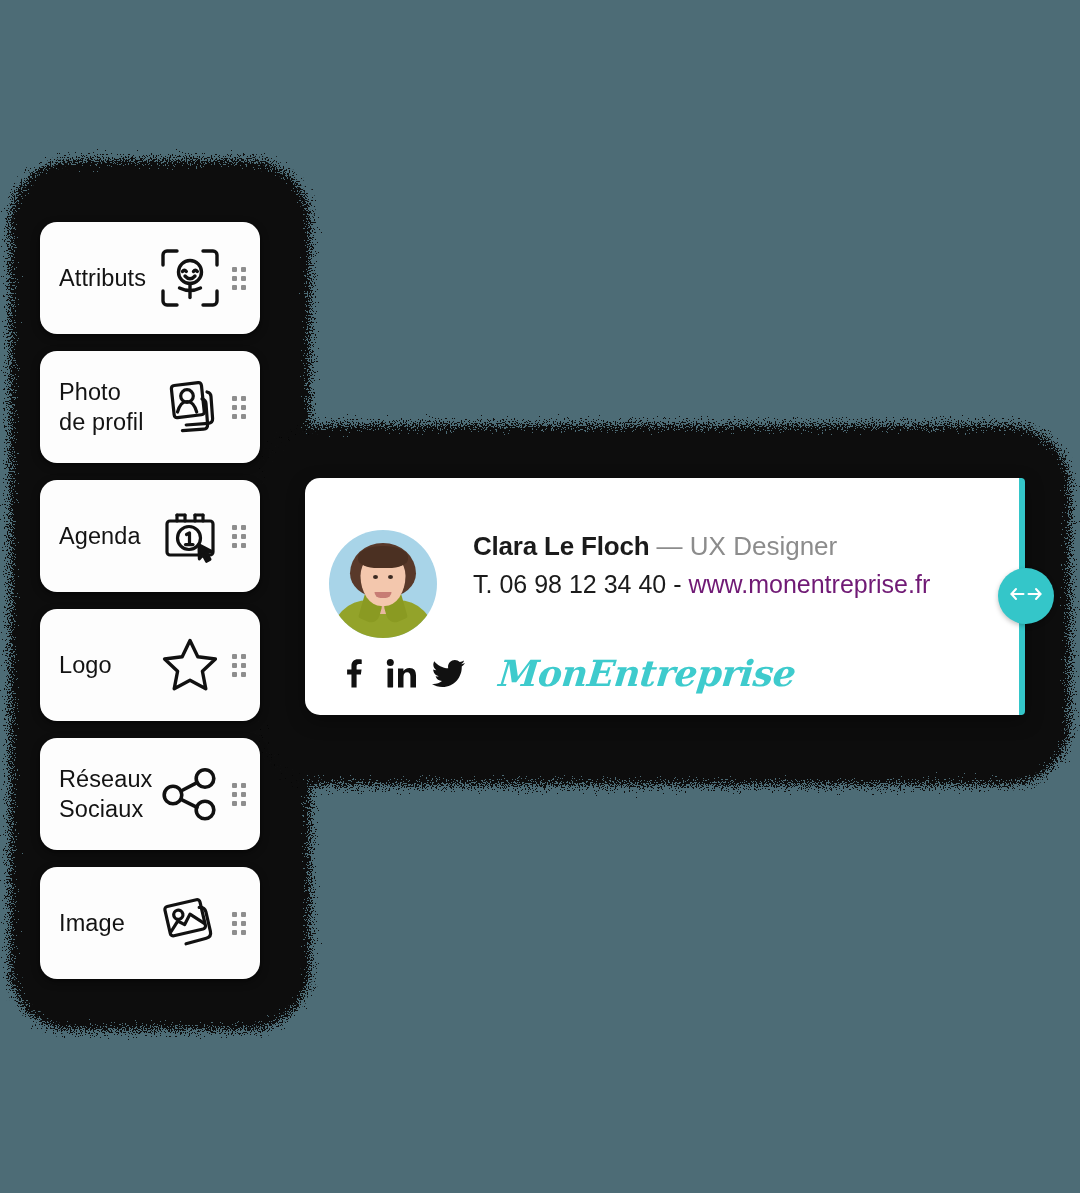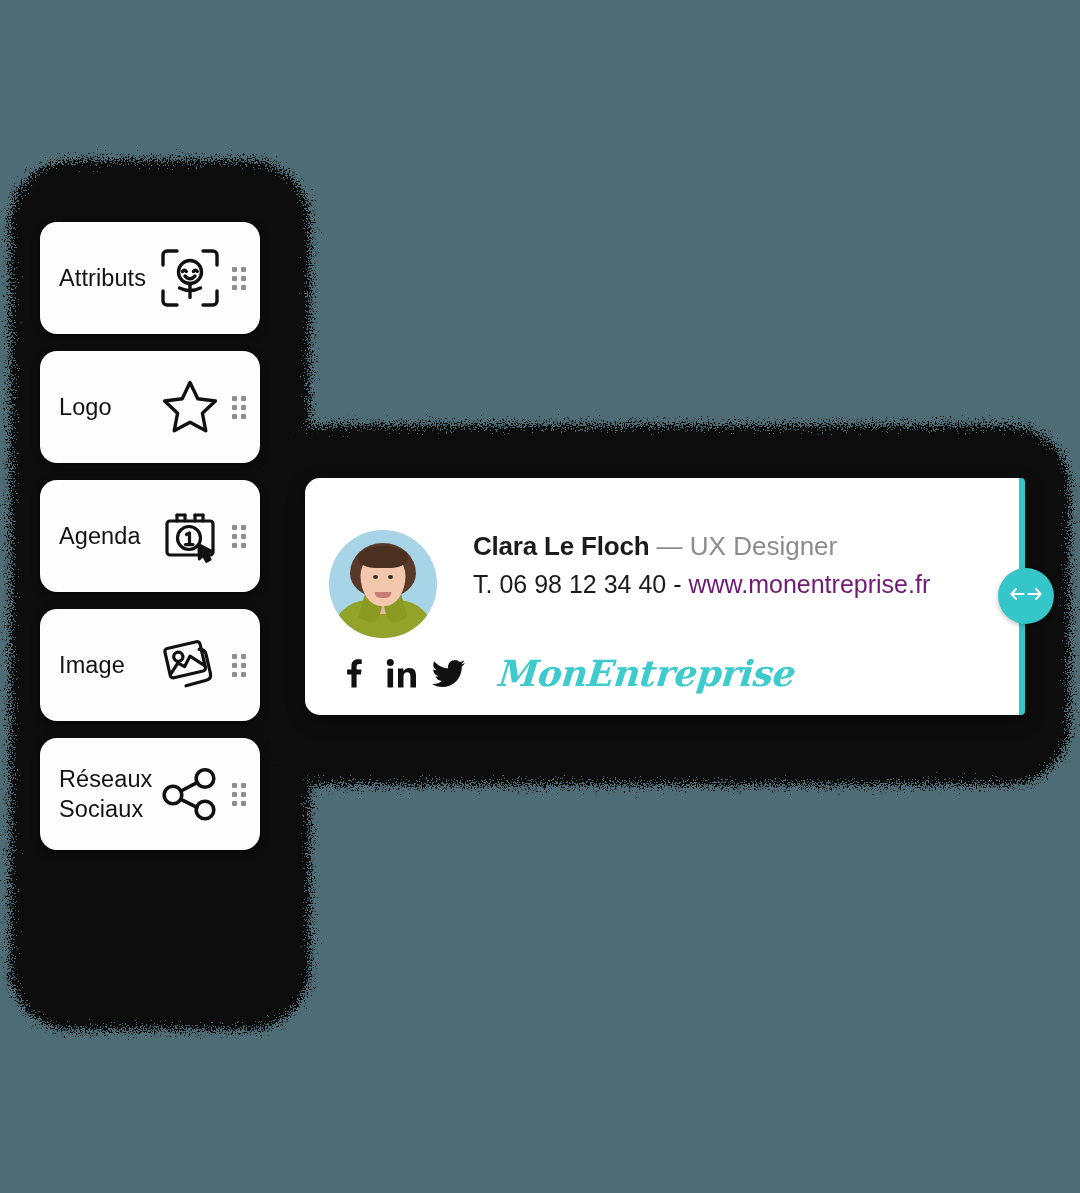--- a/index.html
+++ b/index.html
@@ -290,26 +290,30 @@
     <div class="drag-handle">
       <i></i>
         <i></i>
         <i></i>
         <i></i>
         <i></i>
         <i></i>
     </div>
   </div>
 
-
-  <div class="block-card">
-    <div class="block-label">Logo</div>
-    <div class="block-icon">
-      <svg width="62" height="60" viewBox="0 0 62 60" fill="none" stroke="#111" stroke-width="3.4" stroke-linecap="round" stroke-linejoin="round">
-        <path d="M31 5.5 l7.8 16.2 l17.6 2.3 l-13 12.2 l3.4 17.6 l-15.8 -8.6 l-15.8 8.6 l3.4 -17.6 l-13 -12.2 l17.6 -2.3 z"></path>
+  <div class="block-card">
+    <div class="block-label" style="white-space:pre-line">Photo
+de profil</div>
+    <div class="block-icon">
+      <svg width="64" height="58" viewBox="0 0 64 58" fill="none" stroke="#111" stroke-width="3.2" stroke-linecap="round" stroke-linejoin="round">
+        <path d="M14 10 q0 -3 3 -3.2 l24 -1.6 q3 -0.2 3.2 3 l1.4 26 q0.2 3 -3 3.2 l-24 1.6 q-3 .2 -3.2 -3 z" transform="rotate(-3 30 22)"></path>
+        <circle cx="29" cy="18" r="6.3"></circle>
+        <path d="M19.5 34 q3 -10.5 9.6 -10.5 q6.6 0 9.6 10.5"></path>
+        <path d="M49 14 q4 1 4 4.6 l1.6 22 q0.2 4.4 -4.4 4.8 l-22 1.6"></path>
+        <path d="M44 21 q4 1 4 4.6 l1.6 21 q.2 4.2 -4.2 4.6 l-21 1.5"></path>
       </svg>
     </div>
     <div class="drag-handle">
       <i></i>
         <i></i>
         <i></i>
         <i></i>
         <i></i>
         <i></i>
     </div>
@@ -336,51 +340,68 @@
       <i></i>
         <i></i>
         <i></i>
         <i></i>
         <i></i>
         <i></i>
     </div>
   </div>
 
   <div class="block-card">
+    <div class="block-label">Logo</div>
+    <div class="block-icon">
+      <svg width="62" height="60" viewBox="0 0 62 60" fill="none" stroke="#111" stroke-width="3.4" stroke-linecap="round" stroke-linejoin="round">
+        <path d="M31 5.5 l7.8 16.2 l17.6 2.3 l-13 12.2 l3.4 17.6 l-15.8 -8.6 l-15.8 8.6 l3.4 -17.6 l-13 -12.2 l17.6 -2.3 z"></path>
+      </svg>
+    </div>
+    <div class="drag-handle">
+      <i></i>
+        <i></i>
+        <i></i>
+        <i></i>
+        <i></i>
+        <i></i>
+    </div>
+  </div>
+
+  <div class="block-card">
+    <div class="block-label" style="white-space:pre-line">Réseaux
+Sociaux</div>
+    <div class="block-icon">
+      <svg width="62" height="60" viewBox="0 0 62 60" fill="none" stroke="#111" stroke-width="3.6" stroke-linecap="round" stroke-linejoin="round">
+        <circle cx="14" cy="31" r="8.8"></circle>
+        <circle cx="46" cy="14.5" r="8.8"></circle>
+        <circle cx="46" cy="46" r="8.8"></circle>
+        <path d="M22 27 l16 -8.4"></path>
+        <path d="M22 35.3 l16 8"></path>
+      </svg>
+    </div>
+    <div class="drag-handle">
+      <i></i>
+        <i></i>
+        <i></i>
+        <i></i>
+        <i></i>
+        <i></i>
+    </div>
+  </div>
+
+  <div class="block-card">
     <div class="block-label">Image</div>
     <div class="block-icon">
       <svg width="64" height="60" viewBox="0 0 64 60" fill="none" stroke="#111" stroke-width="3.2" stroke-linecap="round" stroke-linejoin="round">
         <g transform="rotate(-13 31 28)">
           <rect x="10" y="9" width="36" height="30" rx="3"></rect>
           <circle cx="22" cy="19.5" r="4.6"></circle>
           <path d="M11.5 34 l8.5 -8.5 l6 5 l7.5 -9 l11.5 12"></path>
         </g>
         <path d="M44 17 q5.5 1 5.5 6 v20 q0 5.5 -5.5 5.7 l-21 0.8" transform="rotate(-13 31 28)"></path>
-      </svg>
-    </div>
-    <div class="drag-handle">
-      <i></i>
-        <i></i>
-        <i></i>
-        <i></i>
-        <i></i>
-        <i></i>
-    </div>
-  </div>
-
-  <div class="block-card">
-    <div class="block-label" style="white-space:pre-line">Réseaux
-Sociaux</div>
-    <div class="block-icon">
-      <svg width="62" height="60" viewBox="0 0 62 60" fill="none" stroke="#111" stroke-width="3.6" stroke-linecap="round" stroke-linejoin="round">
-        <circle cx="14" cy="31" r="8.8"></circle>
-        <circle cx="46" cy="14.5" r="8.8"></circle>
-        <circle cx="46" cy="46" r="8.8"></circle>
-        <path d="M22 27 l16 -8.4"></path>
-        <path d="M22 35.3 l16 8"></path>
       </svg>
     </div>
     <div class="drag-handle">
       <i></i>
         <i></i>
         <i></i>
         <i></i>
         <i></i>
         <i></i>
     </div>

